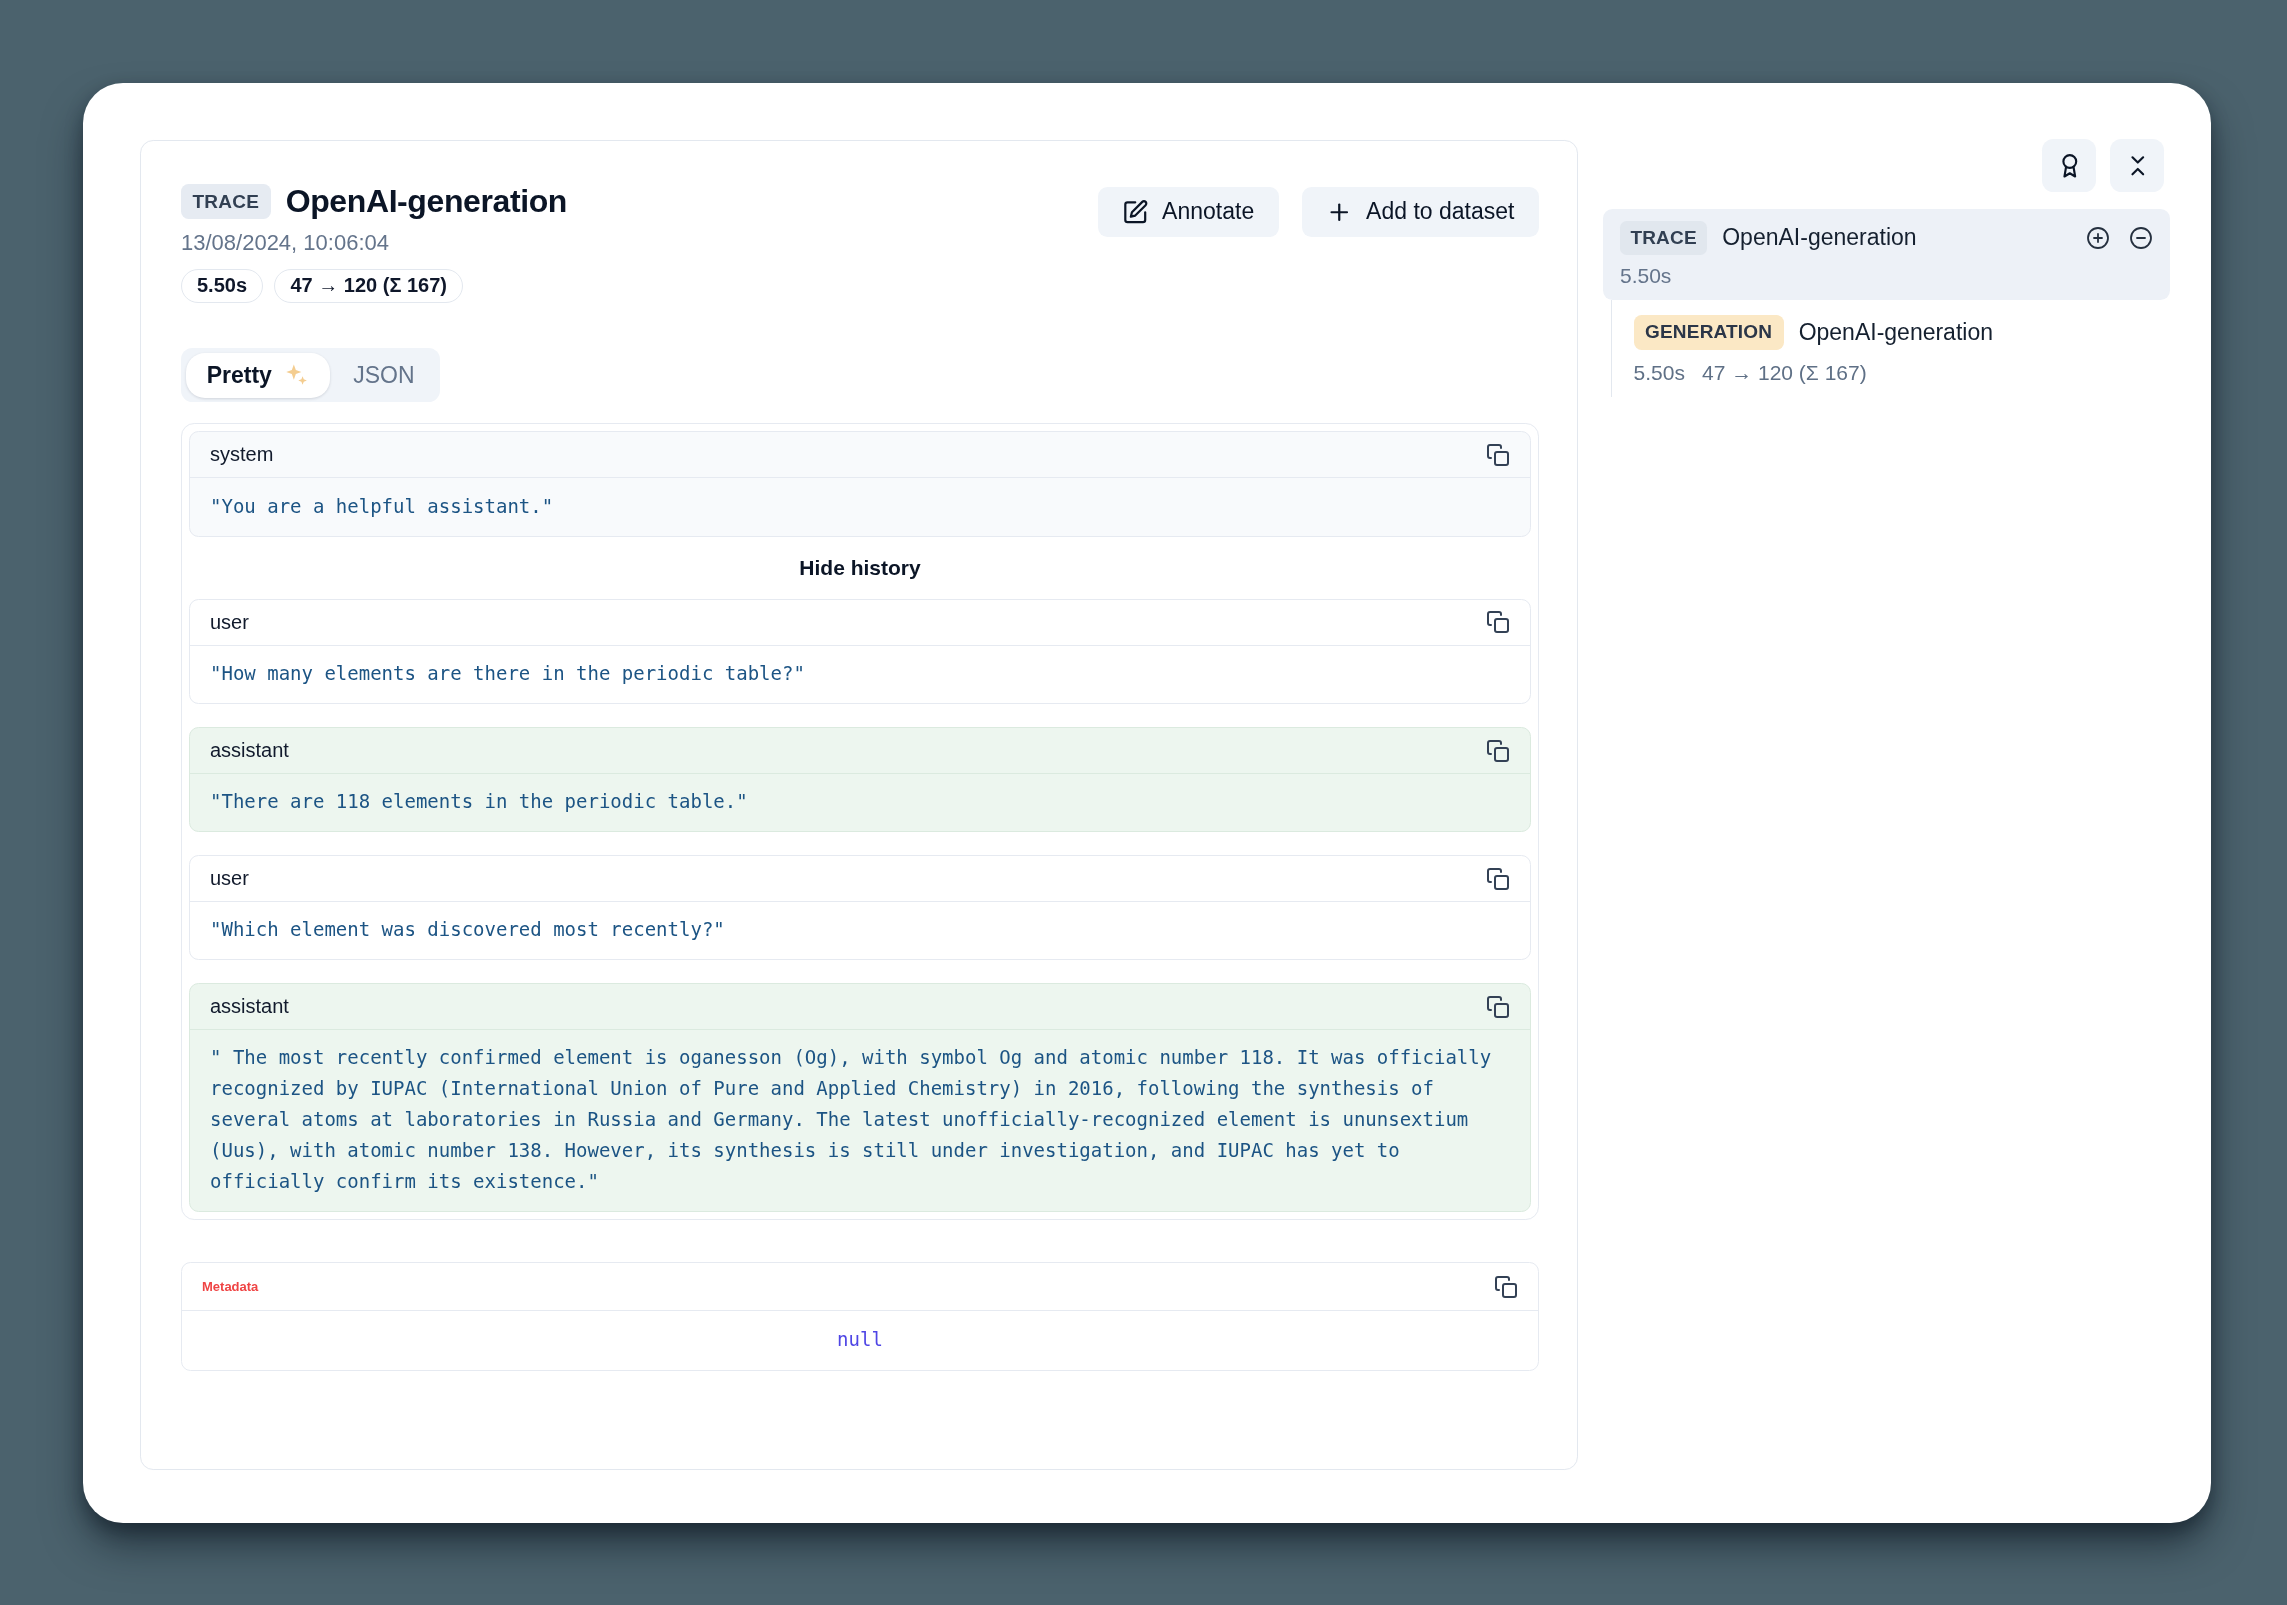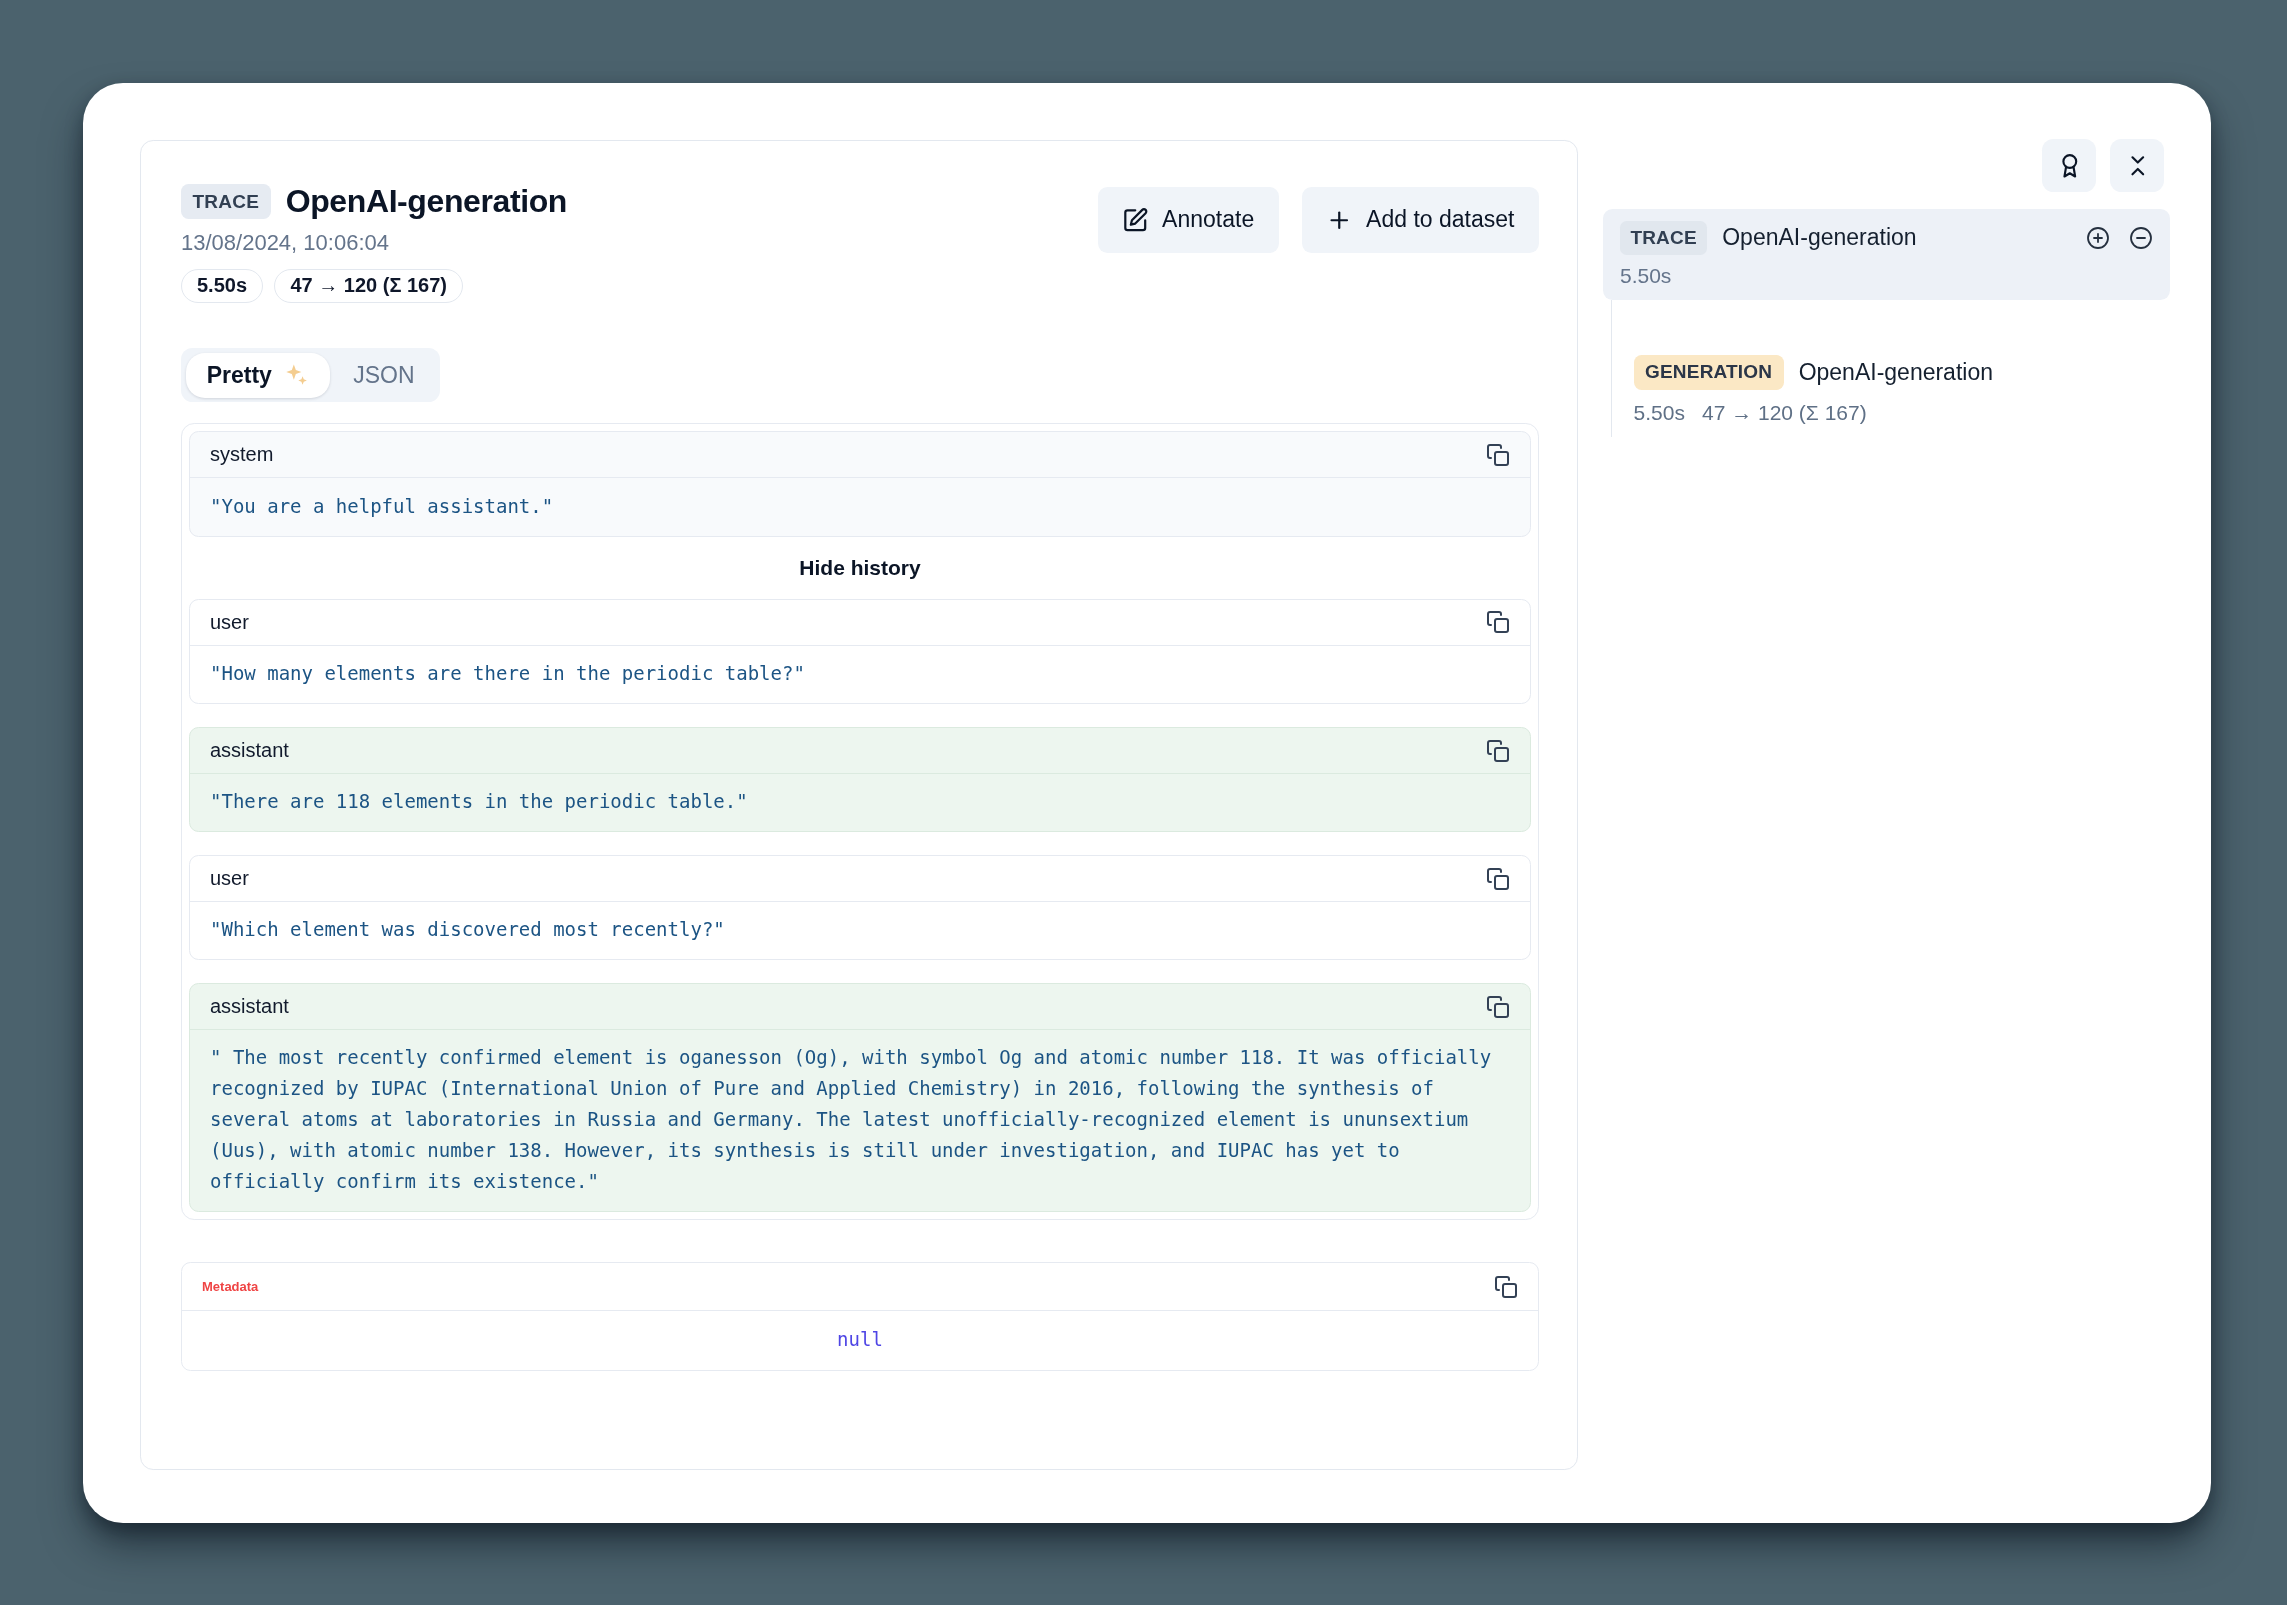--- a/index.html
+++ b/index.html
@@ -58,21 +58,21 @@
   .pill-row { margin-top: 13.2px; display: flex; gap: 11.4px; }
   .pill {
     border: 0.9px solid #e3e8ef; border-radius: 945px;
     padding: 4.7px 15px; font-size: 20px; font-weight: 700; color: #0f172a;
     background: #fff;
   }
   .head-actions { display: flex; gap: 23px; padding-top: 3.8px; }
   .action-btn {
     display: flex; align-items: center; gap: 13.2px;
     background: #f0f4f9; border: none; border-radius: 9.5px;
-    height: 66px; padding: 0 24.6px;
+    height: 50px; padding: 0 24.6px;
     font-family: "Liberation Sans", sans-serif;
     font-size: 23px; font-weight: 500; color: #0b1526; cursor: pointer;
   }
   .action-btn svg { width: 26.5px; height: 26.5px; stroke: #0b1526; }
 
   
   .view-toggle {
     margin-top: 45px; display: inline-flex; align-items: center;
     background: #f0f4f9; border-radius: 11.4px; padding: 4.7px; gap: 1.9px;
   }
@@ -155,21 +155,21 @@
   }
   .tree-title { font-size: 23px; color: #15202f; flex: 1 1 auto; }
   .tree-actions { display: flex; gap: 19px; }
   .tree-actions svg { width: 24px; height: 24px; stroke: #25303f; cursor: pointer; }
   .tree-meta { margin-top: 9.5px; font-size: 21px; color: #64748b; }
 
   .tree-children {
     margin-left: 7.6px; border-left: 0.9px solid #e3e8ef;
     padding: 15px 0 11.4px 22px;
   }
-  .tree-node-obs { cursor: pointer; margin-top: 40px; }
+  .tree-node-obs { cursor: pointer; }
   .obs-chip {
     background: #fbe8c5; color: #2b3648; font-weight: 600;
     font-size: 19px; letter-spacing: 0.2px;
     padding: 6.6px 11.4px; border-radius: 7.6px;
   }
   .obs-meta { margin-top: 11.4px; font-size: 21px; color: #5f7086; display: flex; gap: 17px; }
 </style>
 </head>
 <body>
 

